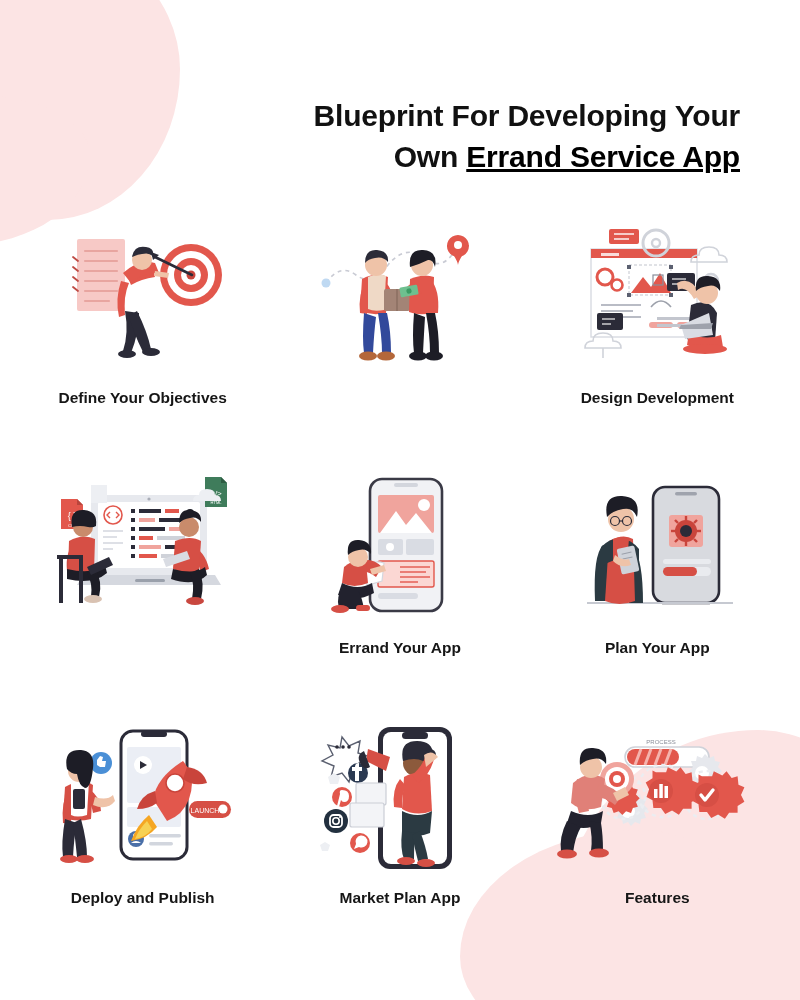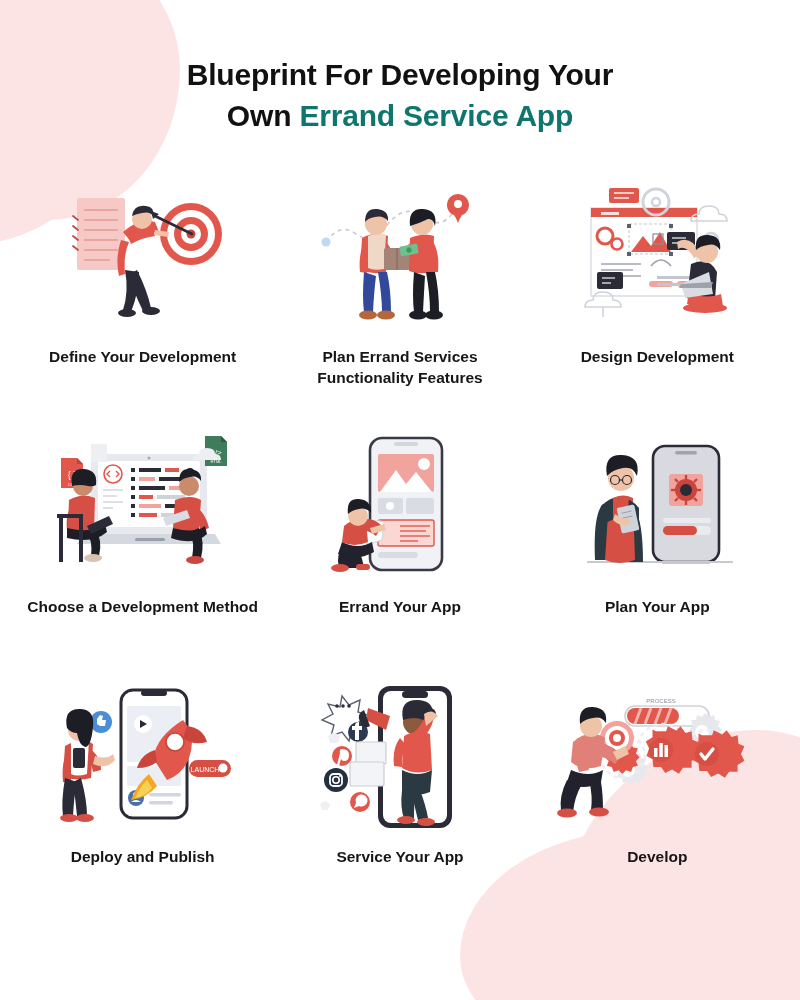--- a/index.html
+++ b/index.html
@@ -46,30 +46,31 @@
     bottom: -60px; right: 40px;
     width: 300px; height: 230px;
     border-radius: 60% 40% 45% 55% / 55% 50% 50% 45%;
   }
 
   
   .header {
     position: relative;
     z-index: 2;
     padding: 55px 60px 0 60px;
-    text-align: center;
+    text-align: right;
+    margin-top: 41px;
   }
   .title {
     font-size: 30px;
     font-weight: bold;
     color: #111111;
     line-height: 1.35;
     letter-spacing: -0.2px;
   }
-  .title .accent { color: #0f766e; }
+  .title .accent { color: #000000; text-decoration: underline; }
 
   
   .grid {
     position: relative;
     z-index: 2;
     margin-top: 40px;
     display: grid;
     grid-template-columns: repeat(3, 1fr);
     grid-template-rows: repeat(3, 250px);
     padding: 0 14px;
@@ -151,21 +152,21 @@
           <path d="M80 52 q16 -14 32 -10 l4 10 q-18 0 -28 10 z" fill="#E2574C"></path>
           <circle cx="99" cy="39" r="10" fill="#EFC3A8"></circle>
           <path d="M89 36 q2 -12 14 -10 q9 1 7 10 q-3 -5 -11 -3 q-6 1 -10 3z" fill="#2B2B38"></path>
           <path d="M112 50 l14 2 -1 5 -14 -2z" fill="#EFC3A8"></path>
           <path d="M82 90 q4 22 -2 40 l8 2 q8 -20 8 -40z" fill="#2B2B38"></path>
           <path d="M94 90 q10 20 14 38 l-8 3 q-10 -20 -14 -36z" fill="#2B2B38"></path>
           <ellipse cx="84" cy="133" rx="9" ry="4" fill="#2B2B38"></ellipse>
           <ellipse cx="108" cy="131" rx="9" ry="4" fill="#2B2B38"></ellipse>
         </svg>
       </div>
-      <div class="cell-label">Define Your Development</div>
+      <div class="cell-label">Define Your Objectives</div>
     </div>
 
     <div class="cell">
       <div class="art">
         <svg viewBox="0 0 200 160">
           <path d="M26 62 q14 -20 30 -8 q16 12 32 -10 q18 -22 38 -6 q18 14 32 -14" fill="none" stroke="#C9CBD4" stroke-width="1.6" stroke-dasharray="4 4"></path>
           <circle cx="26" cy="62" r="4.5" fill="#BFD9F2"></circle>
           <path d="M158 14 a11 11 0 1 1 -0.1 0 z" fill="#E2574C"></path>
           <path d="M147 24 q11 16 11 20 q0 -4 11 -20 z" fill="#E2574C"></path>
           <circle cx="158" cy="24" r="4" fill="#FFFFFF"></circle>
@@ -187,21 +188,20 @@
           <circle cx="122" cy="44" r="11" fill="#EFC3A8"></circle>
           <path d="M110 46 q-2 -18 13 -17 q15 1 12 17 q-2 -8 -7 -7 q-8 4 -18 7z" fill="#1D1D26"></path>
           <path d="M114 92 q-2 24 0 40 l9 0 q1 -20 2 -36z" fill="#1D1D26"></path>
           <path d="M126 92 q4 22 4 40 l9 0 q0 -22 -4 -40z" fill="#1D1D26"></path>
           <ellipse cx="118" cy="135" rx="9" ry="4.5" fill="#1D1D26"></ellipse>
           <ellipse cx="134" cy="135" rx="9" ry="4.5" fill="#1D1D26"></ellipse>
           <rect x="100" y="65" width="18" height="10" rx="1.5" fill="#6EC08F" transform="rotate(-10 109 70)"></rect>
           <circle cx="109" cy="70" r="2.6" fill="#3C9B63" transform="rotate(-10 109 70)"></circle>
         </svg>
       </div>
-      <div class="cell-label wide">Plan Errand Services Functionality Features</div>
     </div>
 
     <div class="cell">
       <div class="art">
         <svg viewBox="0 0 200 160">
           <rect x="34" y="28" width="106" height="88" fill="#FFFFFF" stroke="#D8DBE2" stroke-width="1.4"></rect>
           <rect x="34" y="28" width="106" height="9" fill="#E2574C"></rect>
           <rect x="52" y="8" width="30" height="15" rx="2" fill="#E2574C"></rect>
           <g stroke="#FFFFFF" stroke-width="1.4">
               <line x1="57" y1="13" x2="77" y2="13"></line>
@@ -319,21 +319,20 @@
           <path d="M132 70 q16 -6 26 0 l-2 30 q-14 4 -26 -2z" fill="#D64F45"></path>
           <circle cx="146" cy="56" r="10" fill="#C98B6B"></circle>
           <path d="M136 52 q0 -14 11 -13 q12 1 11 12 q-4 -6 -11 -4 q-7 1 -11 5z" fill="#1D1D26"></path>
           <circle cx="147" cy="42" r="4" fill="#1D1D26"></circle>
           <path d="M130 98 q22 6 32 -2 l2 8 q-12 12 -36 4z" fill="#1D1D26"></path>
           <path d="M156 98 q6 14 2 30 l-9 0 q3 -16 -2 -26z" fill="#1D1D26"></path>
           <ellipse cx="152" cy="130" rx="9" ry="4" fill="#C9473F"></ellipse>
           <path d="M120 88 l24 -8 l3 8 l-24 8z" fill="#D9DCE3"></path>
         </svg>
       </div>
-      <div class="cell-label wide">Choose a Development Method</div>
     </div>
 
     <div class="cell">
       <div class="art">
         <svg viewBox="0 0 200 160">
           <rect x="70" y="8" width="72" height="132" rx="12" fill="#F1F2F5" stroke="#3A3A46" stroke-width="2.6"></rect>
           <rect x="94" y="12" width="24" height="4" rx="2" fill="#D3D6DD"></rect>
           <rect x="78" y="24" width="56" height="38" rx="2" fill="#F0A49D"></rect>
           <circle cx="124" cy="34" r="6" fill="#FFFFFF"></circle>
           <path d="M80 62 l16 -22 l10 14 l10 -12 l16 20z" fill="#FFFFFF"></path>
@@ -488,21 +487,21 @@
           <path d="M100 58 q-8 10 -6 28 l8 1 q0 -16 4 -22z" fill="#E2574C"></path>
           <path d="M112 54 q10 -8 14 -20 l8 4 q-4 16 -16 24z" fill="#E2574C"></path>
           <path d="M124 34 q8 -6 14 2 l-12 10 z" fill="#EFC3A8"></path>
           <path d="M102 90 q16 8 30 0 l-2 22 q-14 6 -28 0z" fill="#2B3A42"></path>
           <path d="M102 110 q-2 18 2 28 l10 0 q0 -18 2 -26z" fill="#2B3A42"></path>
           <path d="M120 110 q6 16 8 28 l-10 2 q-4 -16 -6 -26z" fill="#2B3A42"></path>
           <ellipse cx="106" cy="140" rx="9" ry="4" fill="#D64F45"></ellipse>
           <ellipse cx="126" cy="142" rx="9" ry="4" fill="#D64F45"></ellipse>
         </svg>
       </div>
-      <div class="cell-label">Service Your App</div>
+      <div class="cell-label">Market Plan App</div>
     </div>
 
     <div class="cell">
       <div class="art">
         <svg viewBox="0 0 200 160">
           <rect x="68" y="26" width="84" height="20" rx="10" fill="#FFFFFF" stroke="#CFD2D9" stroke-width="1.6"></rect>
           <rect x="70" y="28" width="52" height="16" rx="8" fill="#E2574C"></rect>
           <g stroke="#F5B3AD" stroke-width="3">
             <line x1="78" y1="44" x2="84" y2="28"></line>
               <line x1="88" y1="44" x2="94" y2="28"></line>
@@ -550,17 +549,17 @@
           <circle cx="34" cy="46" r="11" fill="#EFC3A8"></circle>
           <path d="M23 44 q-2 -18 13 -17 q15 1 13 16 q-5 -7 -13 -5 q-8 1 -13 6z" fill="#1D1D26"></path>
           <path d="M14 90 q18 8 32 0 l-2 12 q-18 10 -34 0z" fill="#22222E"></path>
           <path d="M10 100 q-8 16 -6 30 l12 2 q2 -16 8 -26z" fill="#22222E"></path>
           <path d="M32 100 q4 16 2 30 l12 0 q0 -16 -2 -28z" fill="#22222E"></path>
           <ellipse cx="10" cy="133" rx="10" ry="4.5" fill="#D64F45"></ellipse>
           <ellipse cx="42" cy="132" rx="10" ry="4.5" fill="#D64F45"></ellipse>
           <path d="M56 72 l12 -6 l4 8 l-12 6z" fill="#EFC3A8"></path>
         </svg>
       </div>
-      <div class="cell-label">Develop</div>
+      <div class="cell-label">Features</div>
     </div>
 
   </div>
 </div>
 
 </body></html>

